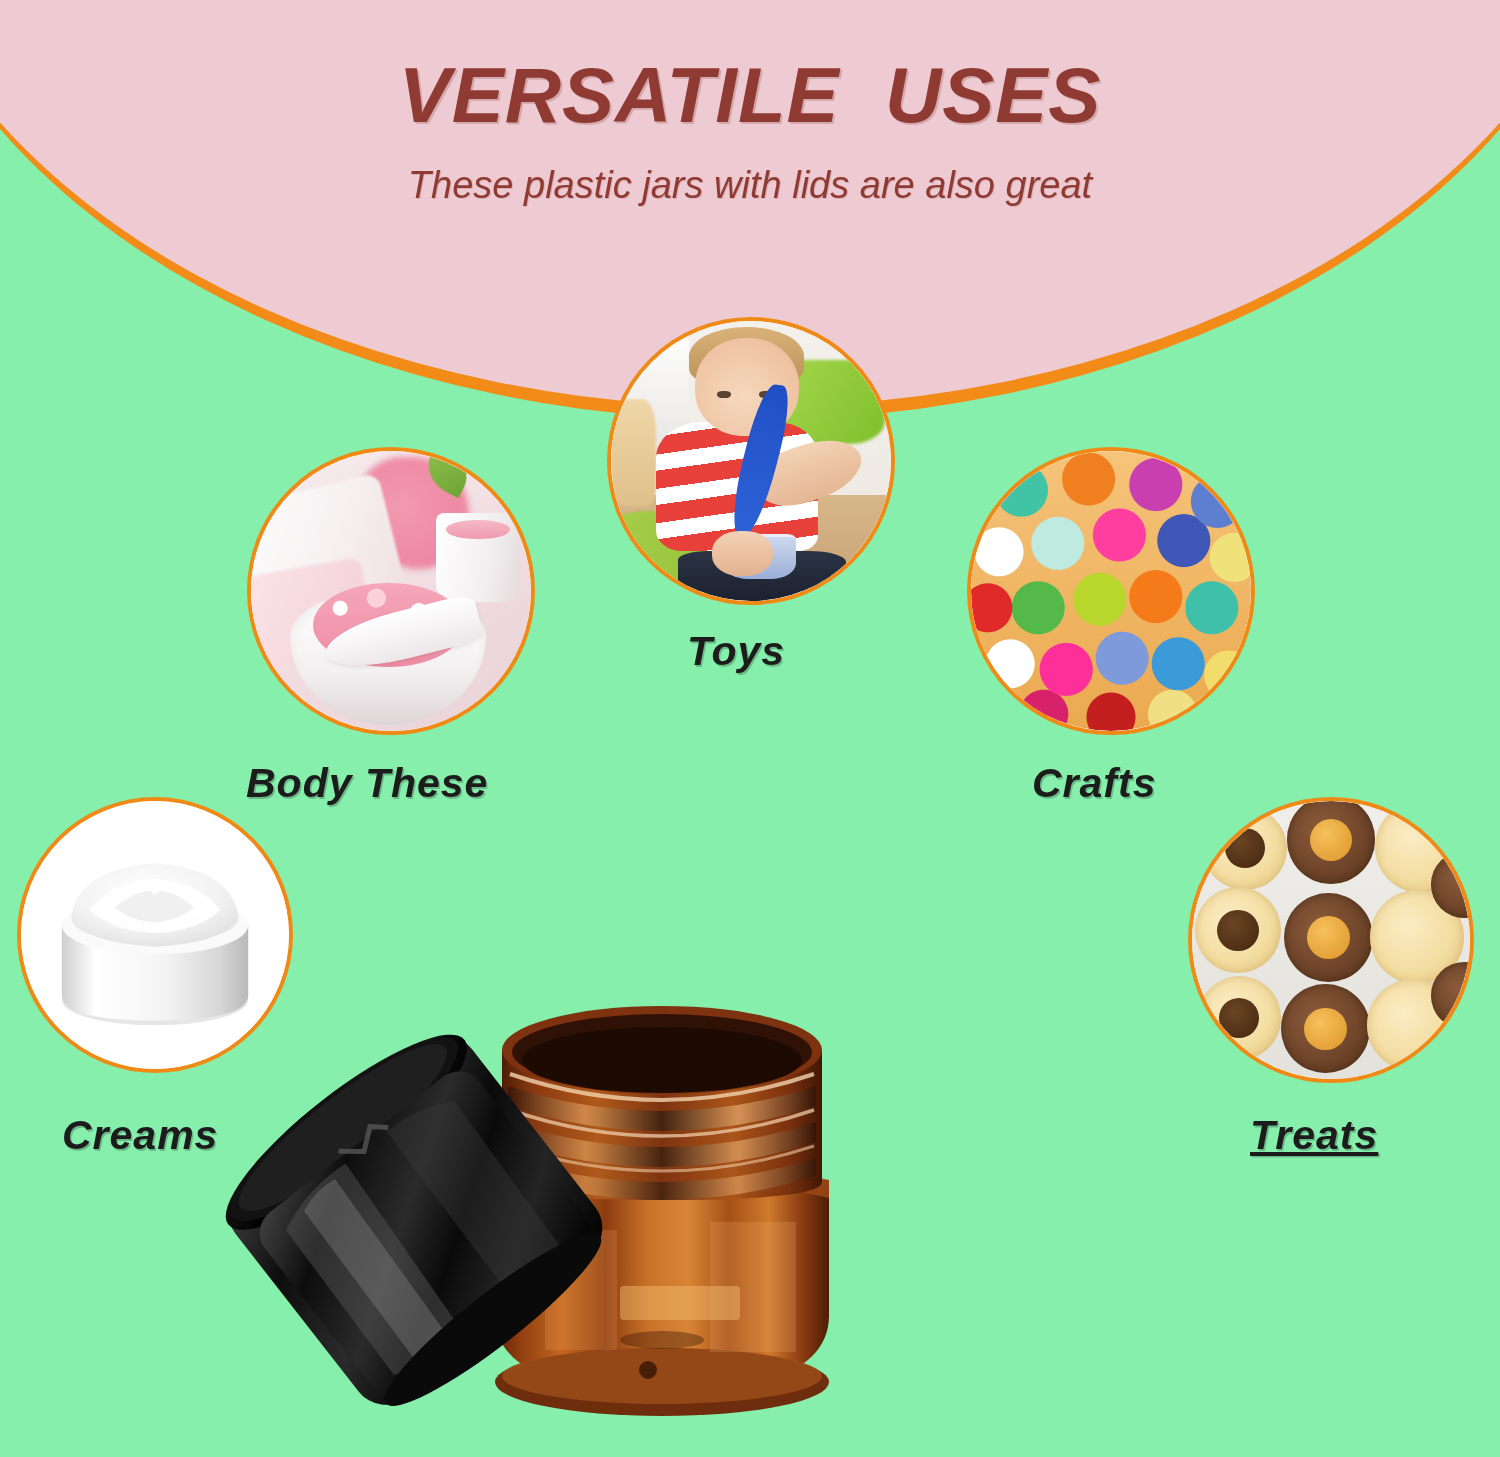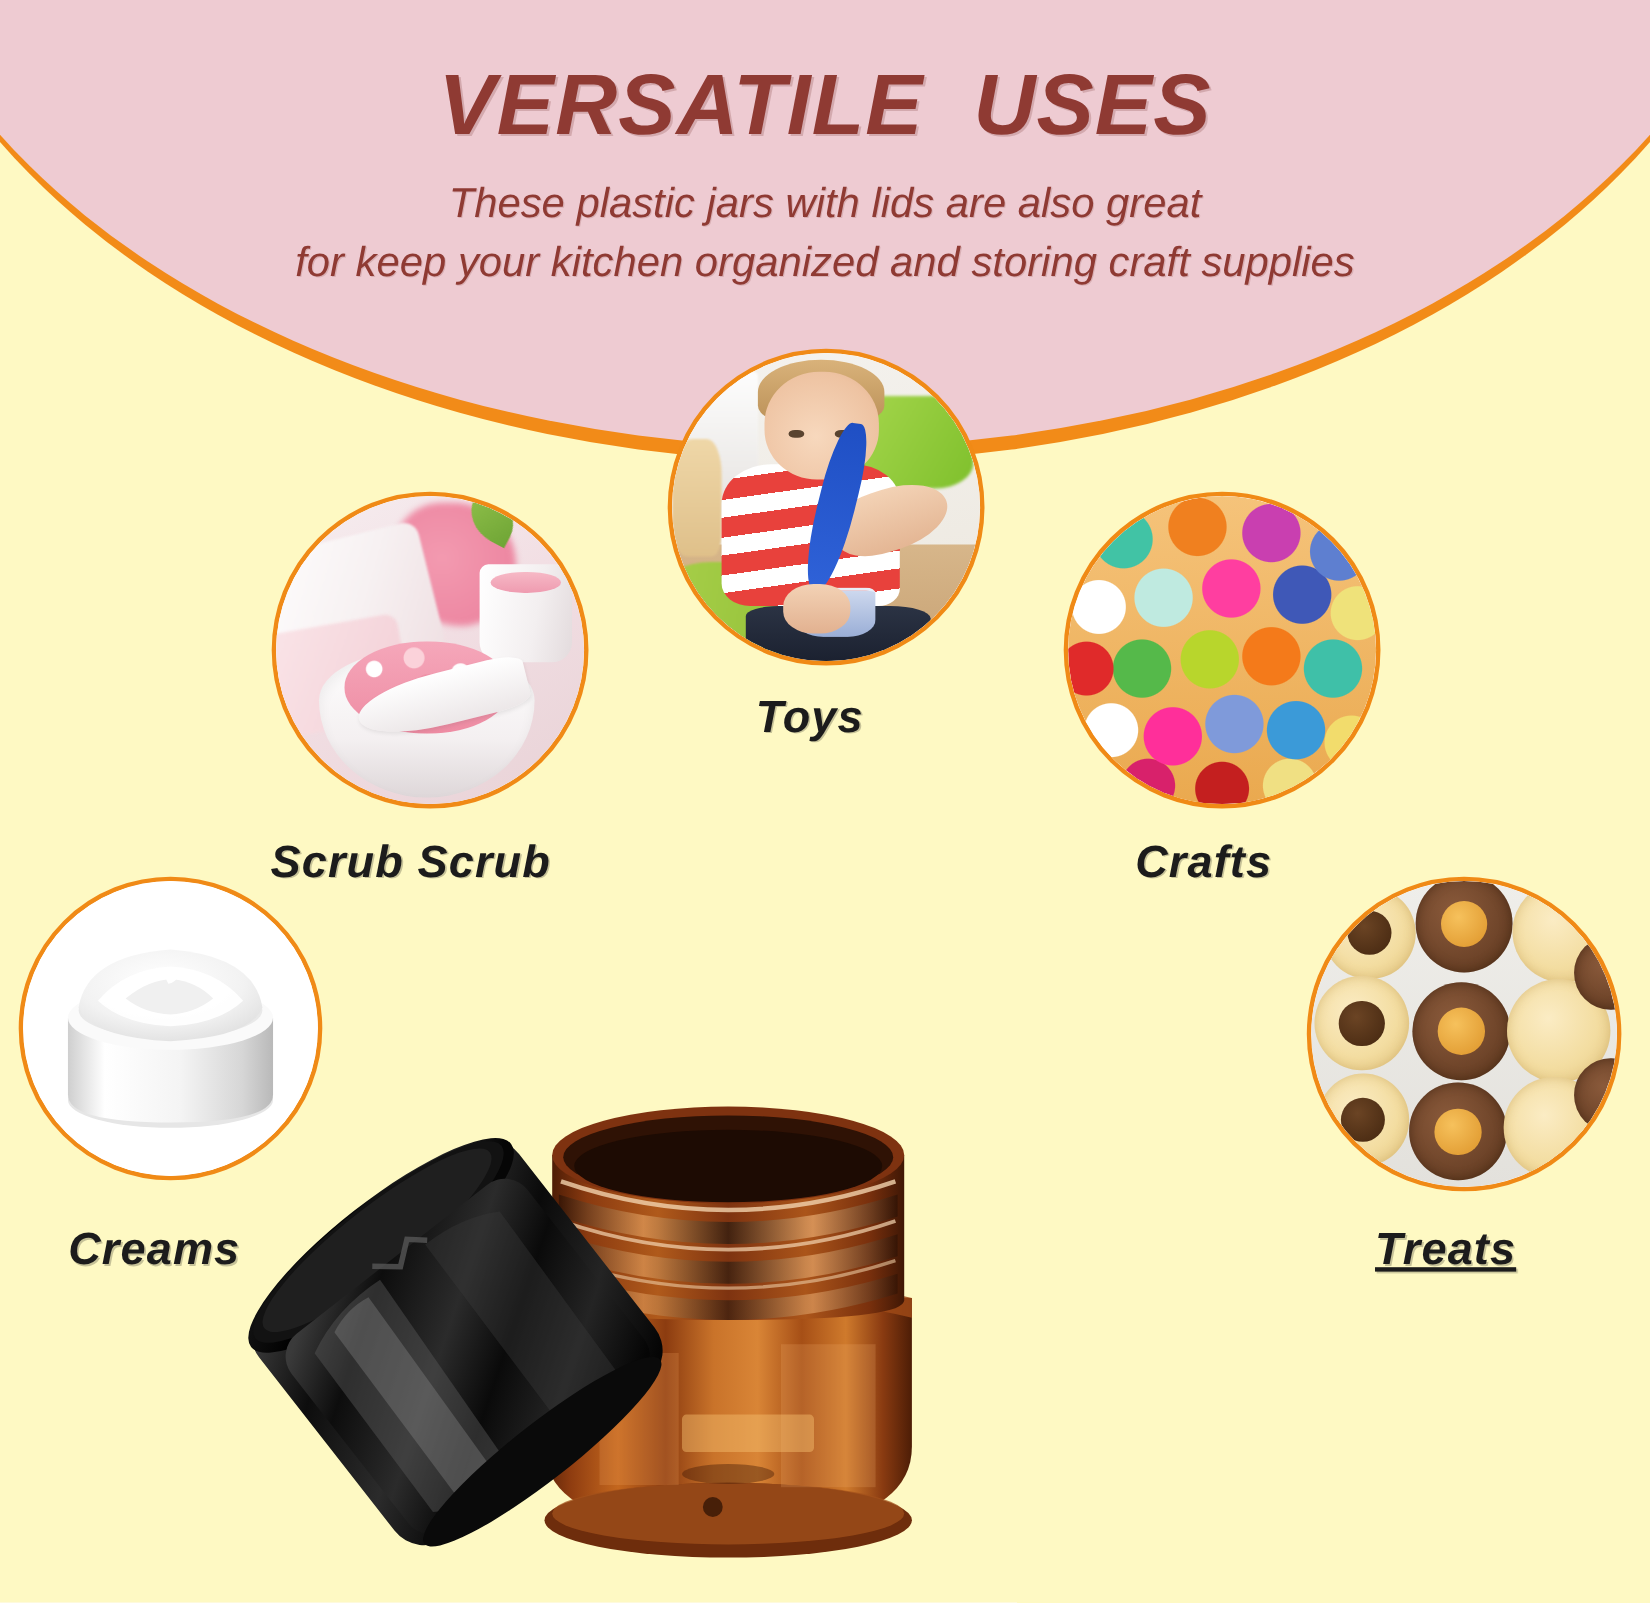--- a/index.html
+++ b/index.html
@@ -5,21 +5,21 @@
   html, body {
     margin: 0;
     padding: 0;
     background: #ffffff;
   }
   #page {
     position: relative;
     width: 1500px;
     height: 1457px;
     overflow: hidden;
-    background: #fef9c3;
+    background: #86efac;
     font-family: "Liberation Sans", sans-serif;
   }
 
   
   .header-band {
     position: absolute;
     left: -120px;
     top: -760px;
     width: 1740px;
     height: 1180px;
@@ -243,37 +243,36 @@
 <body>
 
 <div id="page">
 
   <div class="header-band"></div>
 
   <div class="header-inner">
     <h1 class="title">VERSATILE  USES</h1>
     <div class="subtitle">
       <span class="line">These plastic jars with lids are also great</span>
-      <span class="line">for keep your kitchen organized and storing craft supplies</span>
     </div>
   </div>
 
   <div class="circle" id="circle-body-scrub">
     <div class="photo ph-scrub">
       <div class="pinkblob"></div>
       <div class="leaf"></div>
       <div class="towel"></div>
       <div class="towel2"></div>
       <div class="cup"></div>
       <div class="bowl"></div>
       <div class="salts"></div>
       <div class="spoon"></div>
     </div>
   </div>
-  <div class="caption" id="cap-body-scrub">Scrub Scrub</div>
+  <div class="caption" id="cap-body-scrub">Body These</div>
 
   <div class="circle" id="circle-toys">
     <div class="photo ph-toys">
       <div class="cabinet"></div>
       <div class="greenbed"></div>
       <div class="floor"></div>
       <div class="rug"></div>
       <div class="hairgirl"></div>
       <div class="legs"></div>
       <div class="torso"></div>

